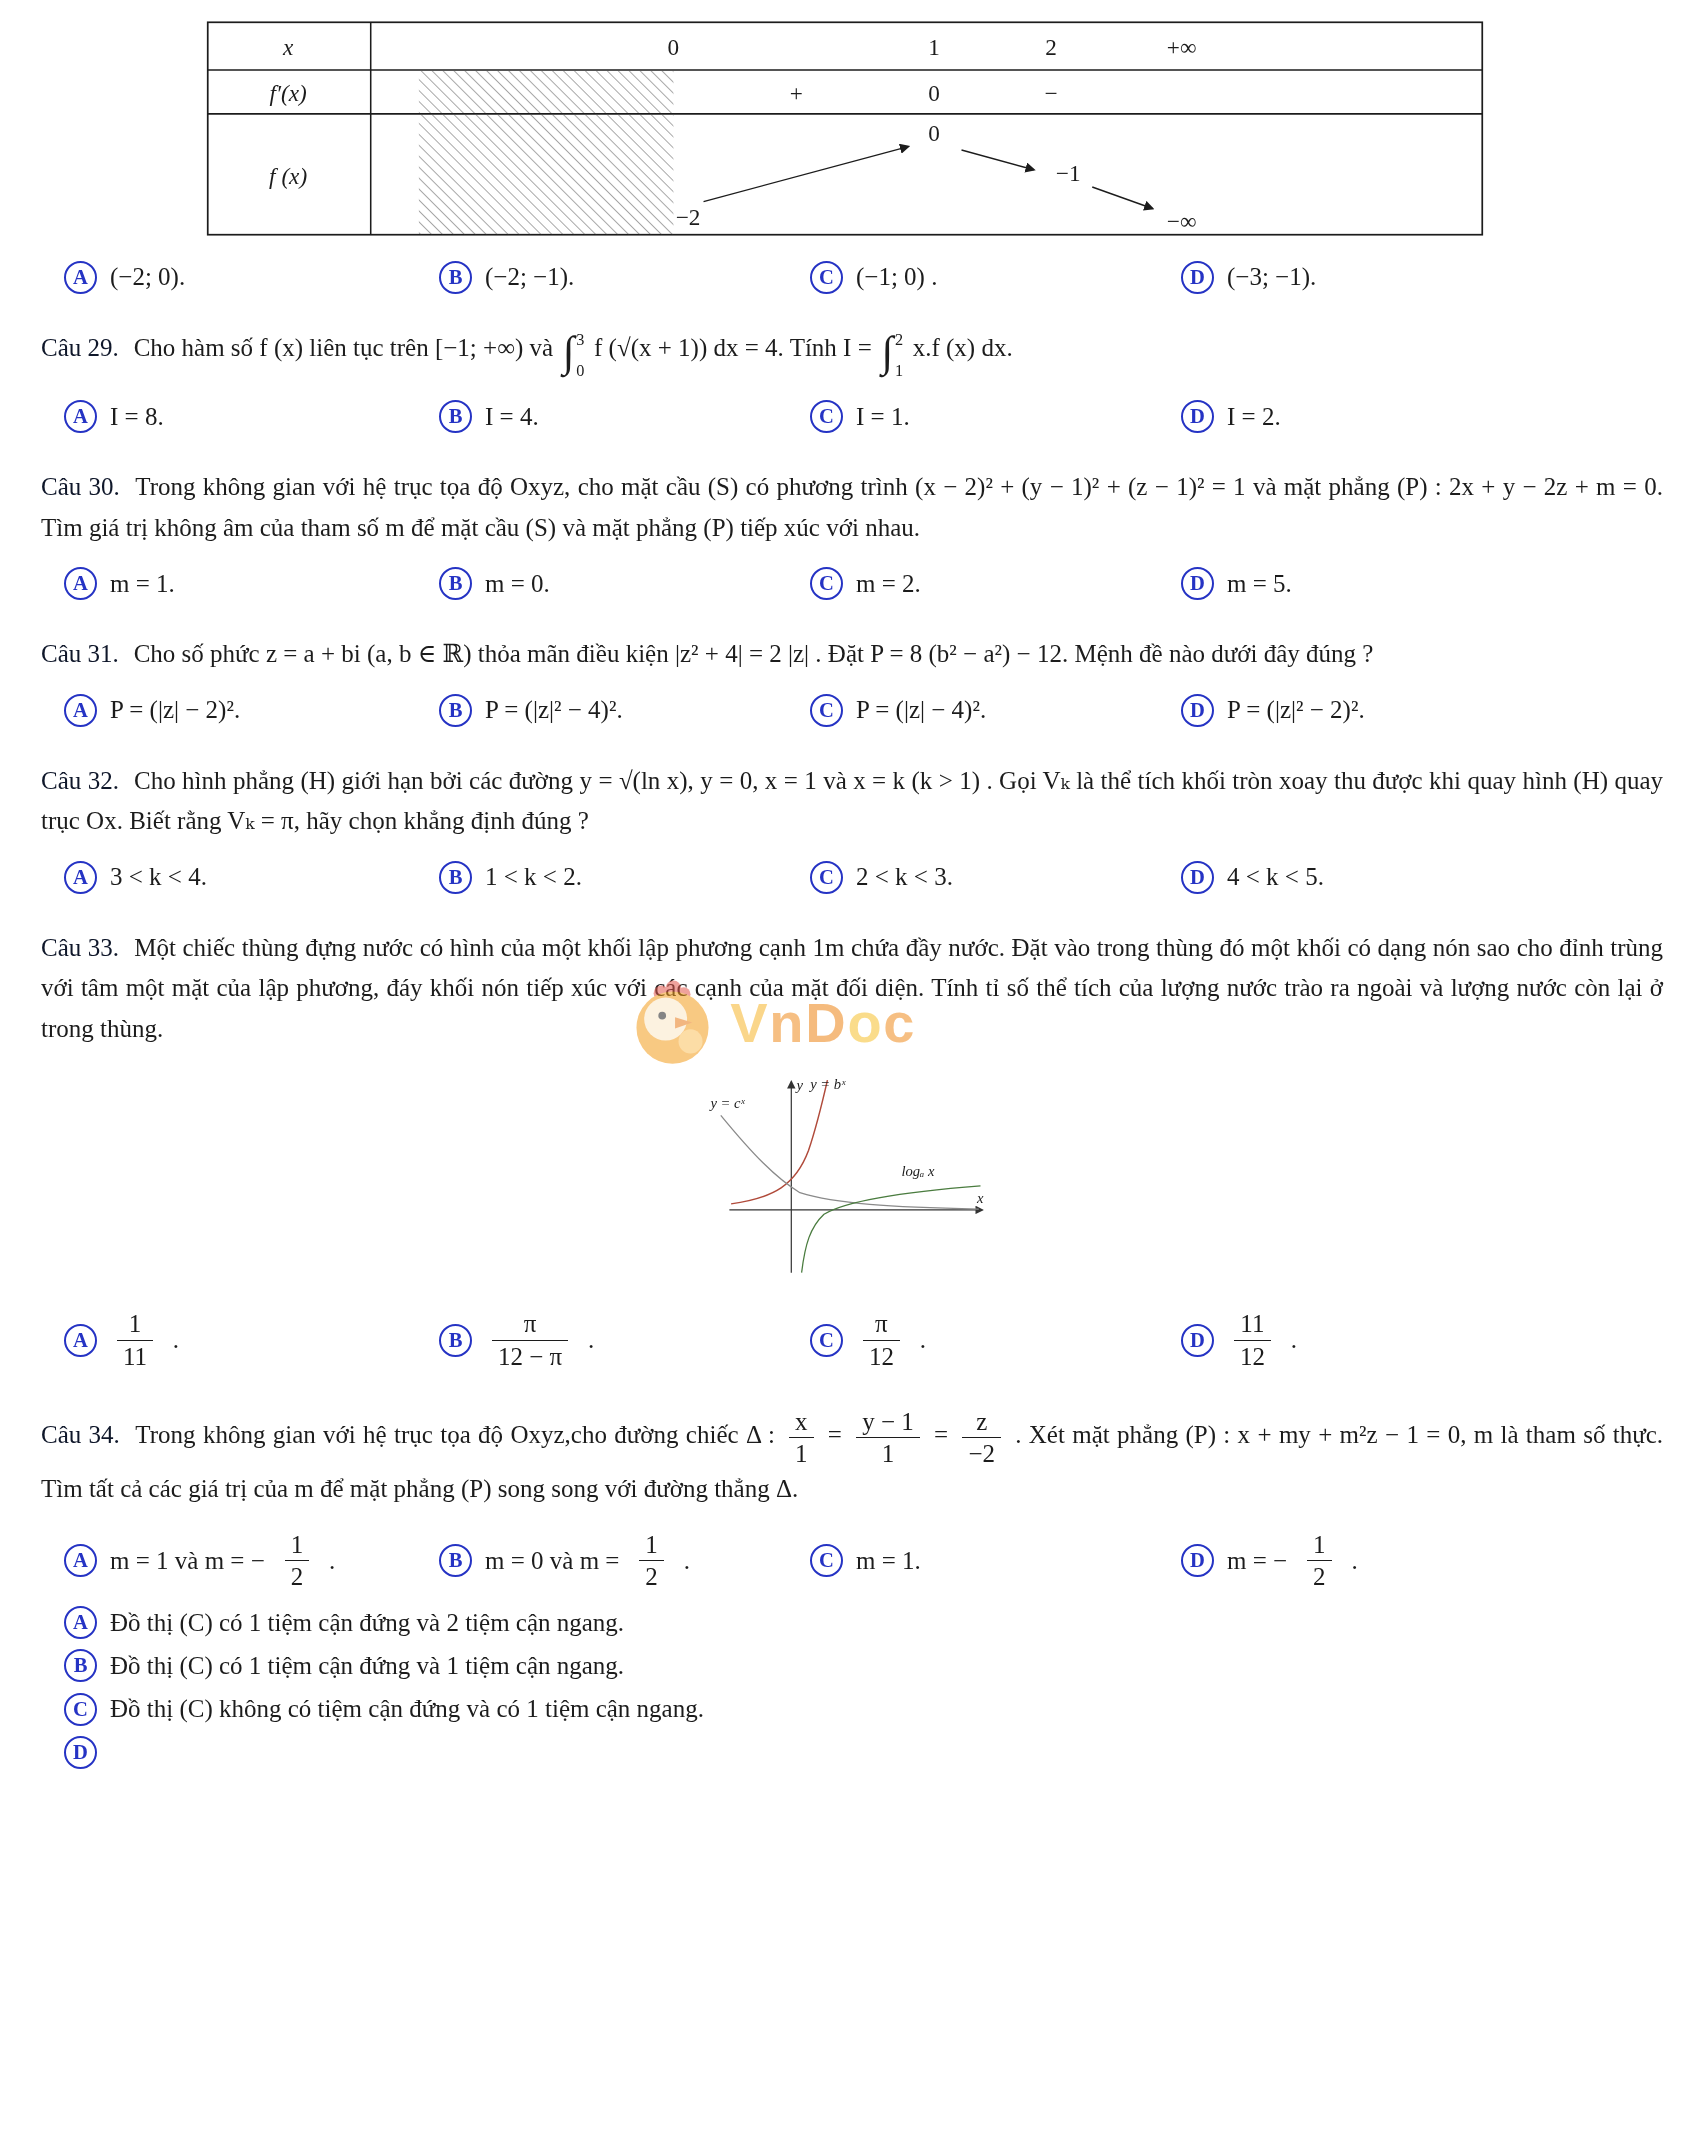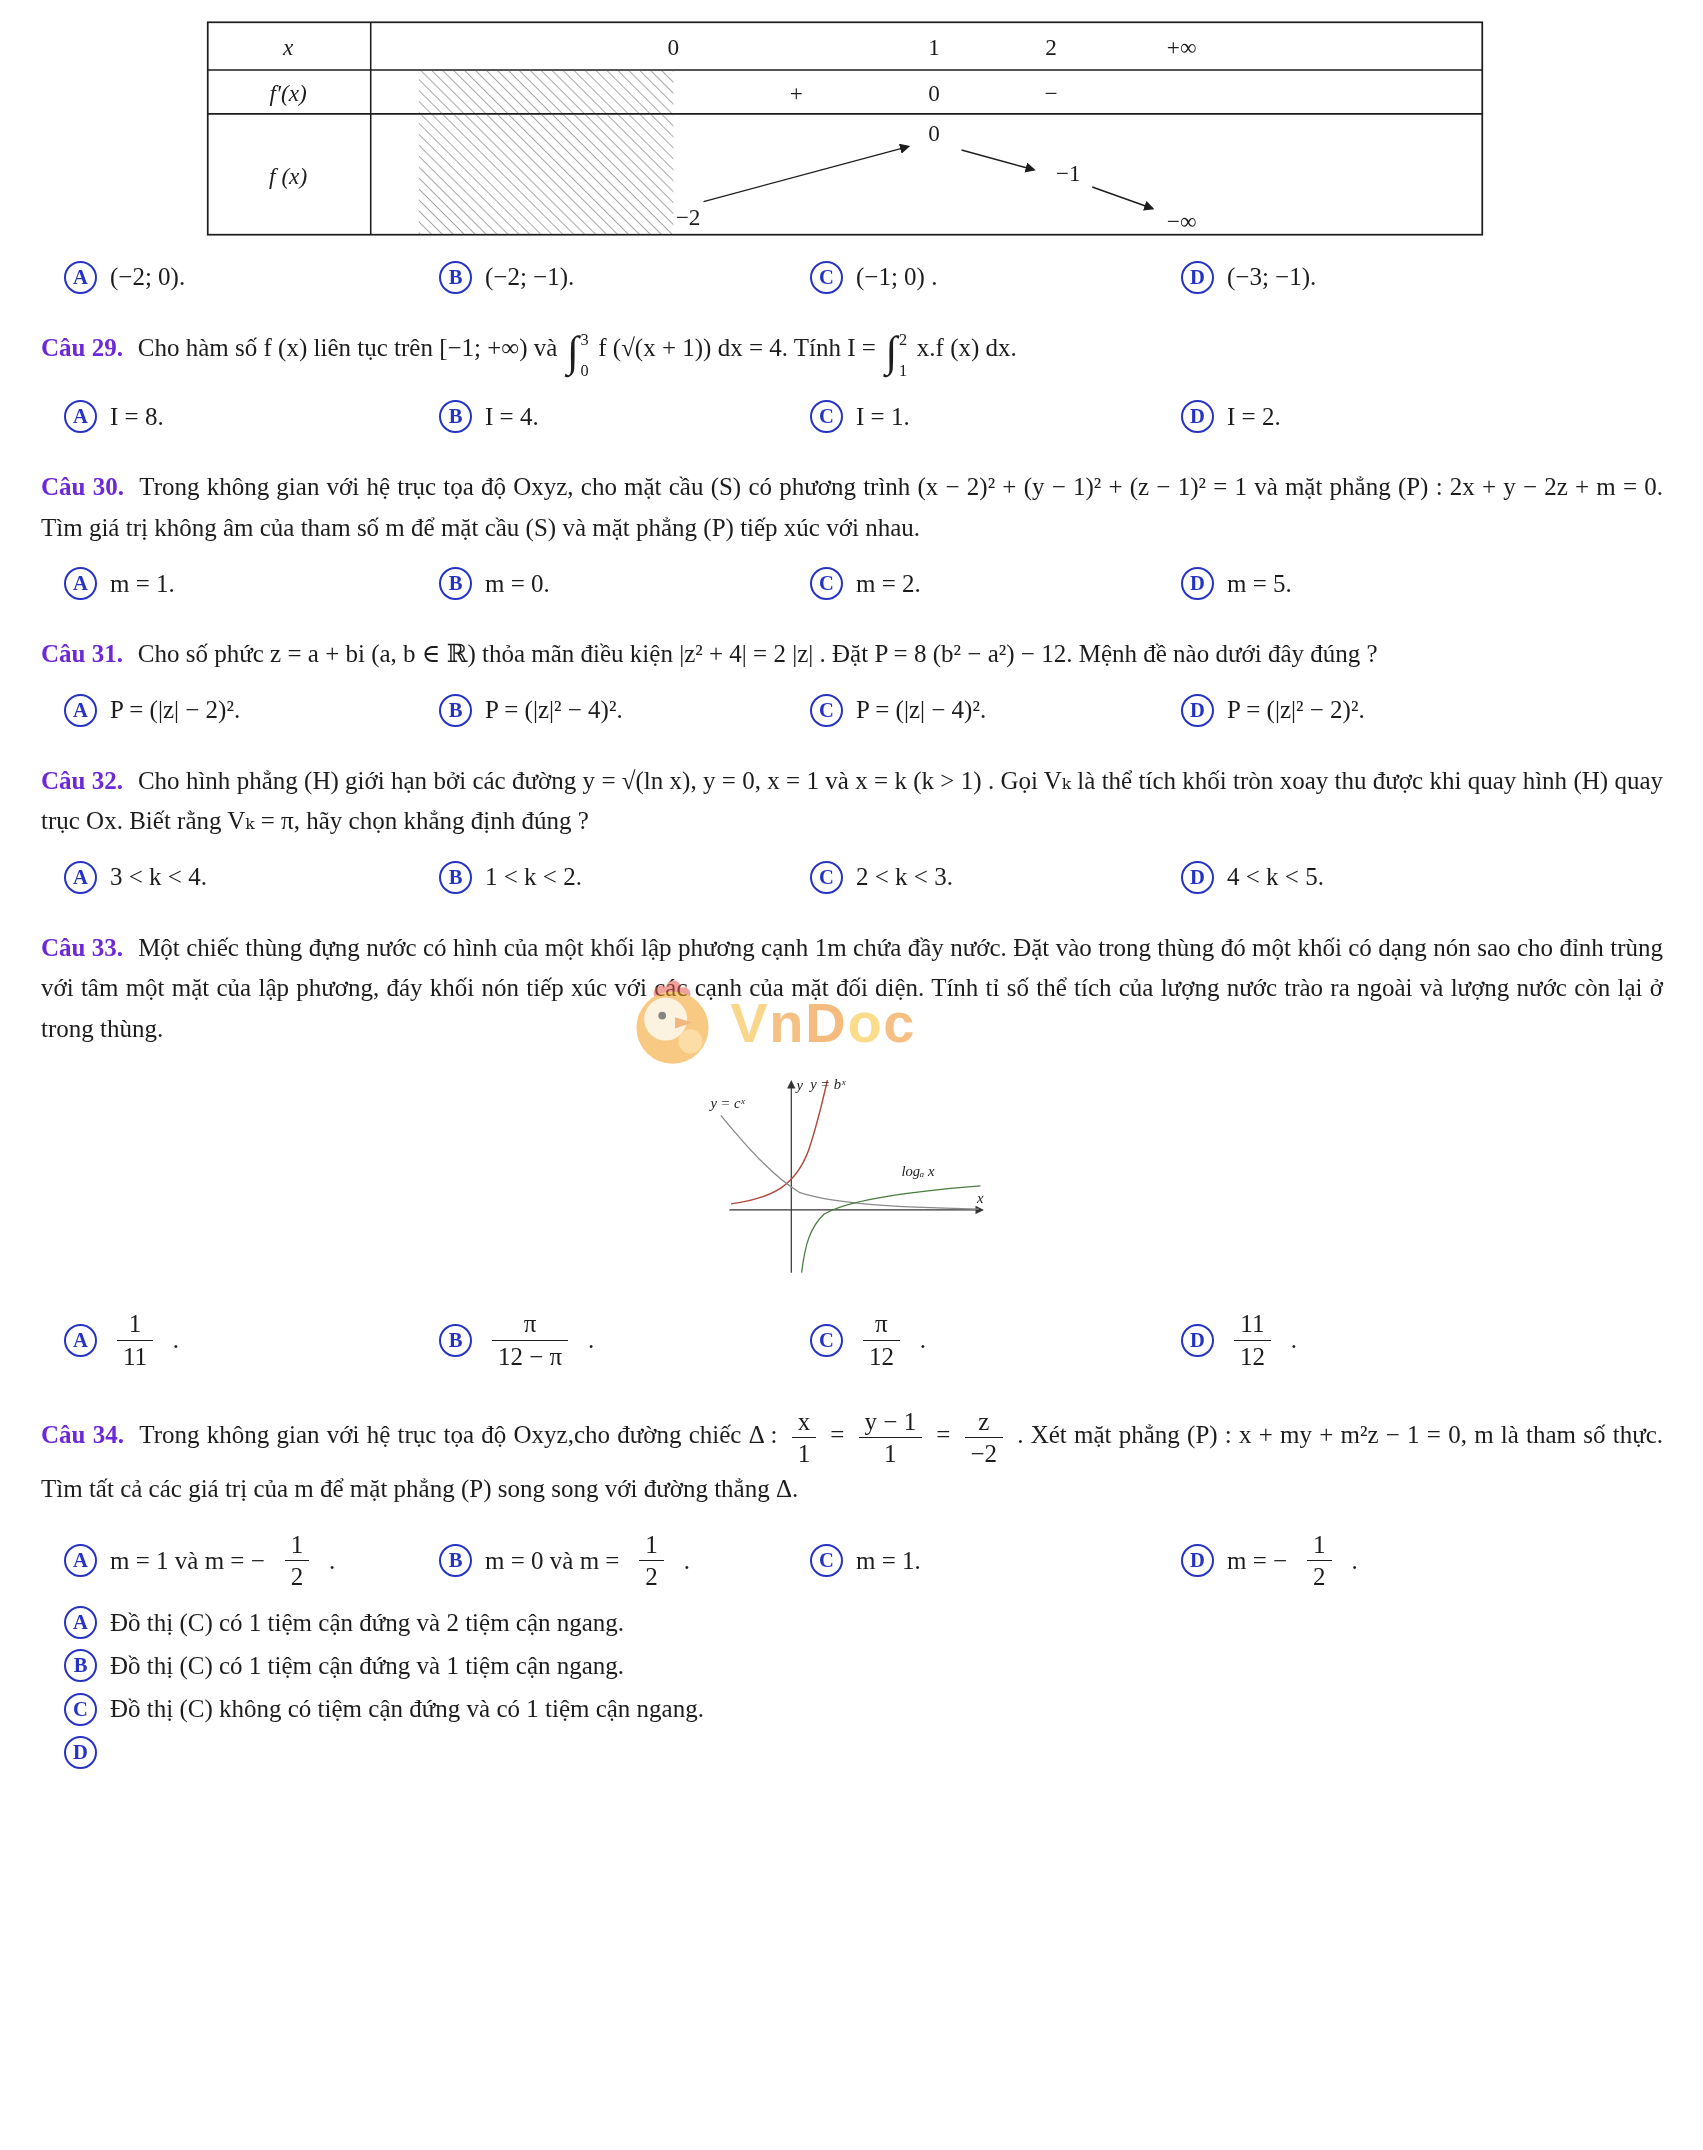--- a/index.html
+++ b/index.html
@@ -4,21 +4,21 @@
 <style>
   html,body { margin:0; padding:0; background:#ffffff; }
   body { color:#1c1c1c; font-family:"Liberation Serif","DejaVu Serif",serif; }
   .page { position:relative; width:1704px; height:2151px; box-sizing:border-box;
           padding:20.6px 41px 0 41px; overflow:hidden; font-size:25px; }
   .vt-wrap { margin-left:165px; }
   svg text { font-family:inherit; font-size:27px; fill:#1c1c1c; }
   svg .it { font-style:italic; }
   svg .small { font-size:17px; font-style:italic; }
   .q { margin-top:34px; text-align:justify; line-height:1.62; }
-  .qlabel { color:#6d28d9; font-weight:700; margin-right:8.6px;margin-top:16px; }
+  .qlabel { color:#0f172a; font-weight:400; margin-right:8.6px;margin-top:16px; }
   .optrow { display:grid; grid-template-columns:375px 371px 371px auto;
             padding-left:23px; margin-top:19px; align-items:center; }
   .opt { display:flex; align-items:center; gap:13px; }
   .abc { flex:none; width:33px; height:33px; border:2.2px solid #2533c4; border-radius:50%;
          color:#2533c4; display:flex; align-items:center; justify-content:center;
          font-weight:700; font-size:20.6px; font-style:normal; box-sizing:border-box; }
   .math { }
   .frac { display:inline-flex; flex-direction:column; text-align:center;
           vertical-align:middle; margin:0 6.9px; line-height:1.25; }
   .frac .fn { padding:0 6px; border-bottom:1.9px solid #1c1c1c; }

